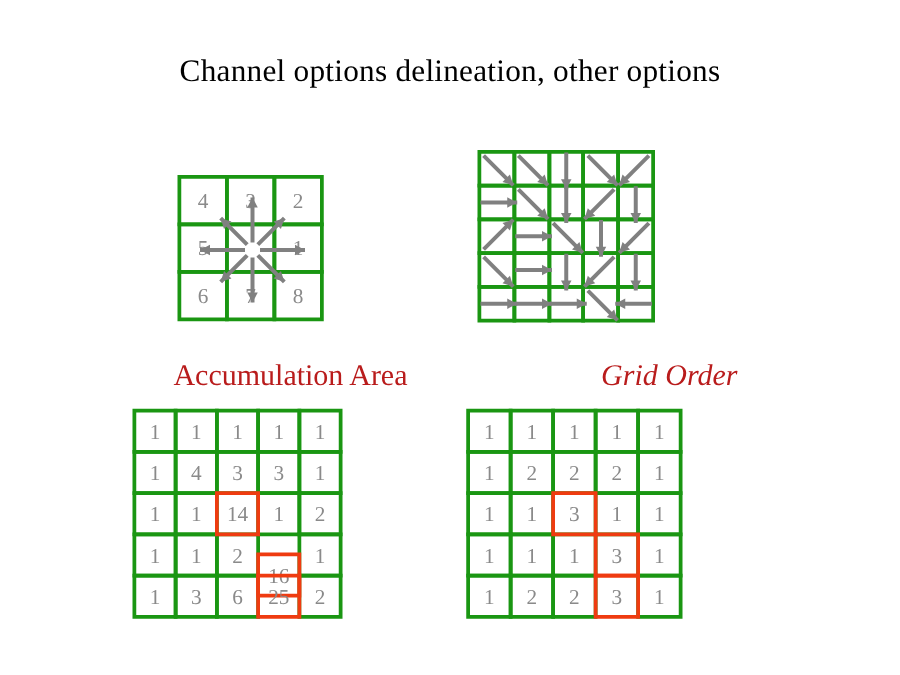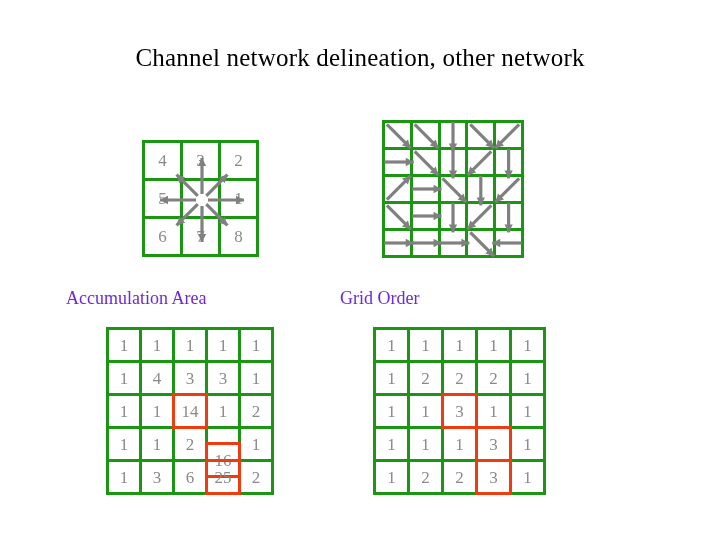--- a/index.html
+++ b/index.html
@@ -31,33 +31,33 @@
   #flow-grid{left:382px;top:120px;width:154px;height:150px;}
   #flow-grid .cell{width:30.8px;height:30px;}
 
   
   #acc-grid{left:106px;top:327px;width:180px;height:180px;}
   #acc-grid .cell{width:36px;height:36px;font-size:17px;}
   #ord-grid{left:373px;top:327px;width:185px;height:180px;}
   #ord-grid .cell{width:37px;height:36px;font-size:17px;}
 
   .grid-caption{
-    position:absolute;font-size:18px;color:#6d28d9;text-align:left;
+    position:absolute;font-size:24px;color:#b91c1c;text-align:right;
   }
   #acc-caption{left:66px;top:288px;width:260px;}
-  #ord-caption{left:340px;top:288px;width:250px;}
+  #ord-caption{left:340px;top:288px;width:250px;font-style:italic;}
 
   svg.arrow-layer{position:absolute;left:0;top:0;overflow:visible;pointer-events:none;}
   .arw{stroke:#808080;stroke-width:3.2;fill:none;}
   .arwh{fill:#808080;}
 </style>
 </head>
 <body>
 
-<div id="page-title">Channel network delineation, other network</div>
+<div id="page-title">Channel options delineation, other options</div>
 
 <div class="grid" id="dir-grid">
     <div class="cell" style="left: 0px; top: 0px; width: 41px; height: 41px;">
       <span>4</span>
     </div>
     <div class="cell" style="left: 38px; top: 0px; width: 41px; height: 41px;">
       <span>3</span>
     </div>
     <div class="cell" style="left: 76px; top: 0px; width: 41px; height: 41px;">
       <span>2</span>

